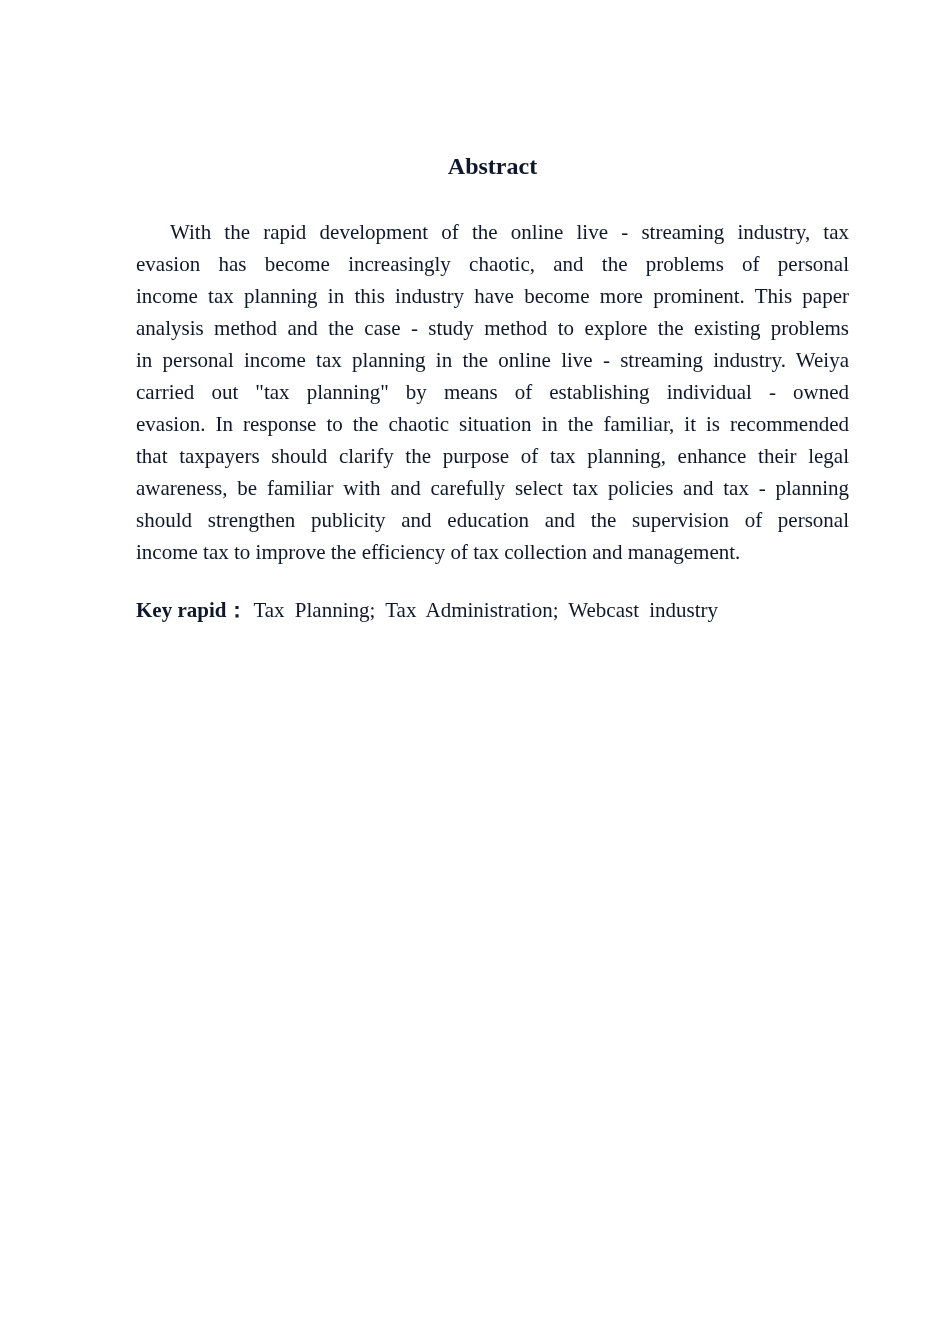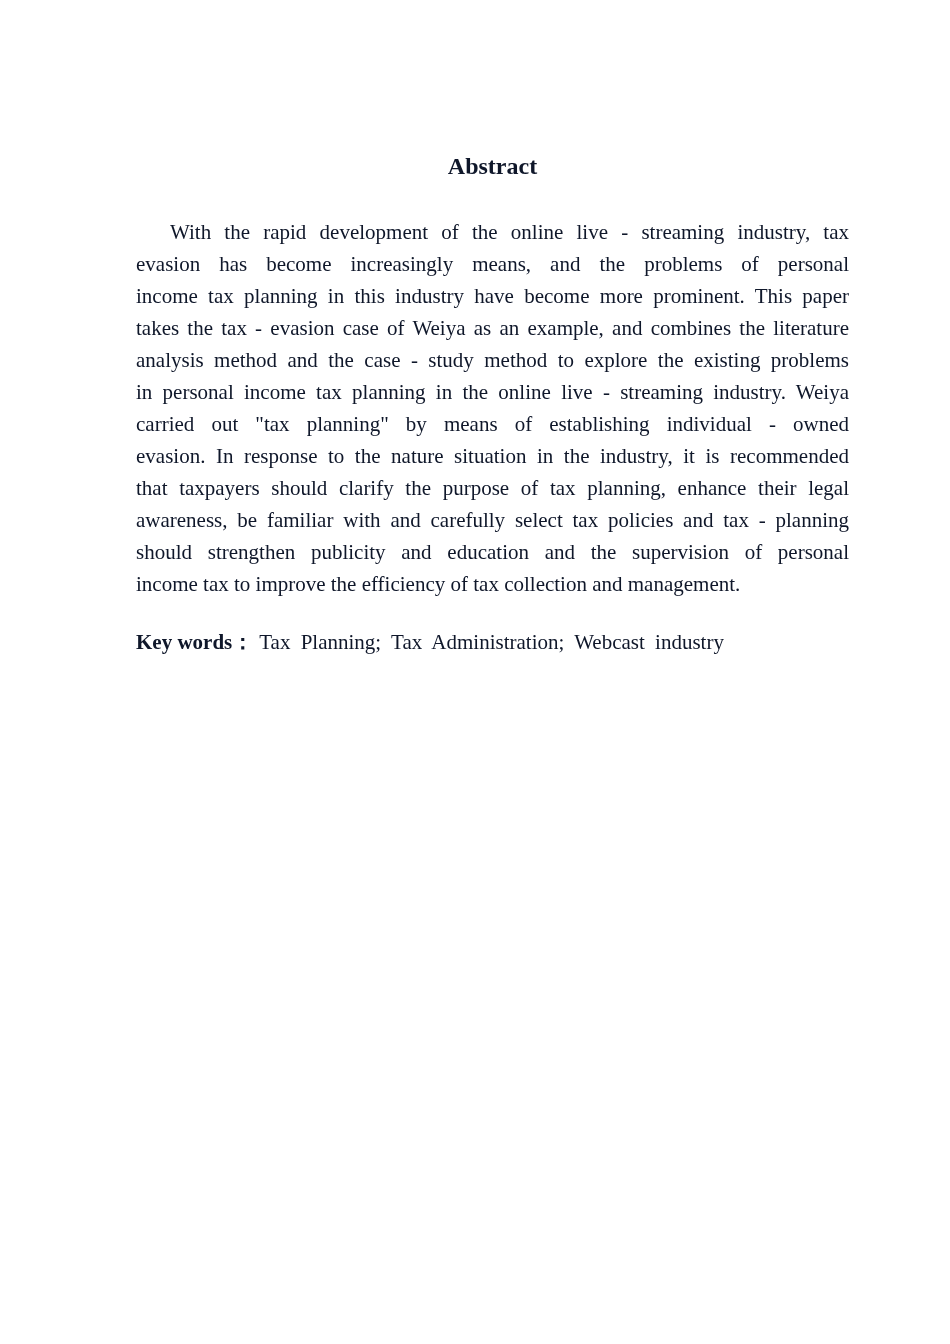--- a/index.html
+++ b/index.html
@@ -65,31 +65,30 @@
 </head>
 <body>
 
 <div class="page">
   <div class="content">
 
     <h1 class="title">Abstract</h1>
 
     <div class="paragraph">
         <div class="para-line">With the rapid development of the online live - streaming industry, tax</div>
-        <div class="para-line">evasion has become increasingly means, and the problems of personal</div>
+        <div class="para-line">evasion has become increasingly chaotic, and the problems of personal</div>
         <div class="para-line">income tax planning in this industry have become more prominent. This paper</div>
-        <div class="para-line">takes the tax - evasion case of Weiya as an example, and combines the literature</div>
         <div class="para-line">analysis method and the case - study method to explore the existing problems</div>
         <div class="para-line">in personal income tax planning in the online live - streaming industry. Weiya</div>
         <div class="para-line">carried out "tax planning" by means of establishing individual - owned</div>
-        <div class="para-line">evasion. In response to the nature situation in the industry, it is recommended</div>
+        <div class="para-line">evasion. In response to the chaotic situation in the familiar, it is recommended</div>
         <div class="para-line">that taxpayers should clarify the purpose of tax planning, enhance their legal</div>
         <div class="para-line">awareness, be familiar with and carefully select tax policies and tax - planning</div>
         <div class="para-line">should strengthen publicity and education and the supervision of personal</div>
         <div class="para-line">income tax to improve the efficiency of tax collection and management.</div>
       </div>
 
     <div class="keywords">
-      <span class="kw-label">Key words：</span><span class="kw-text">Tax Planning; Tax Administration; Webcast industry</span>
+      <span class="kw-label">Key rapid：</span><span class="kw-text">Tax Planning; Tax Administration; Webcast industry</span>
     </div>
 
   </div>
 </div>
 
 </body></html>

